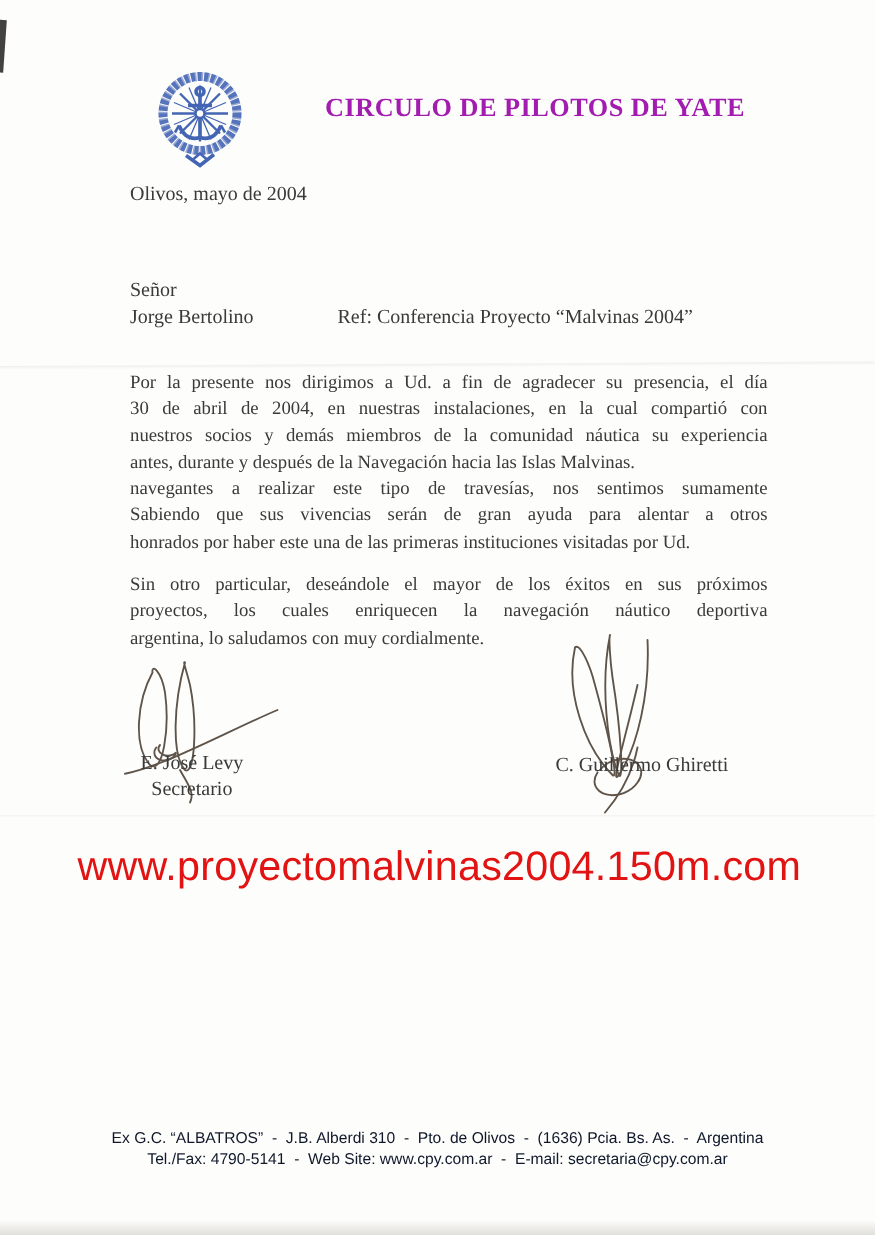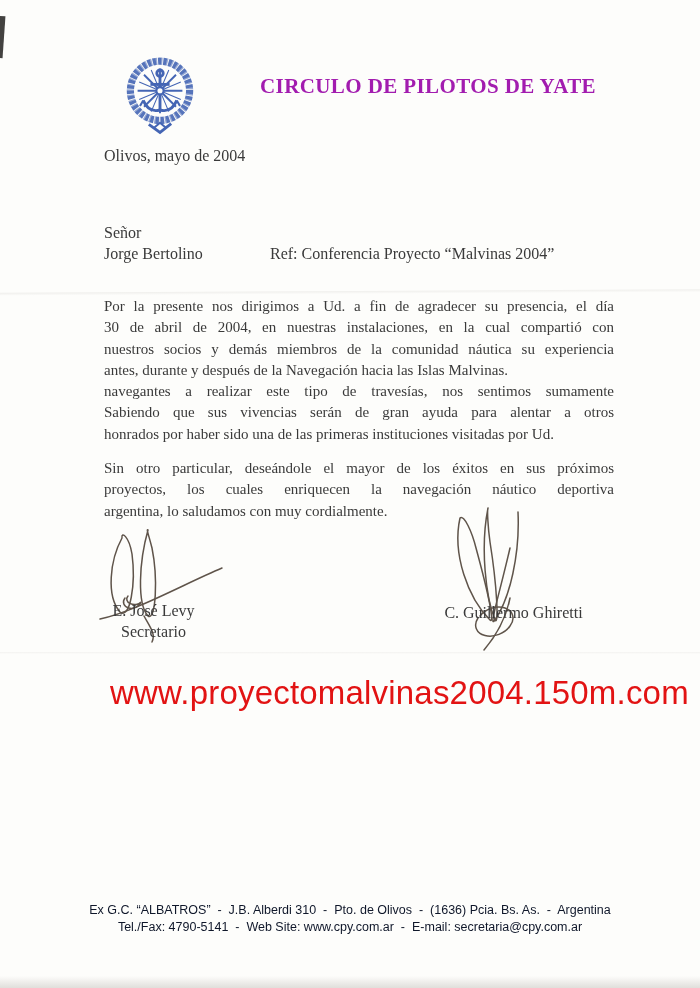--- a/index.html
+++ b/index.html
@@ -47,21 +47,21 @@
   .sig-svg{position:absolute;}
   #sig-left-svg{left:92px;top:522px;width:145px;height:122px;}
   #sig-right-svg{left:438px;top:502px;width:112px;height:150px;}
   .sig-block{position:absolute;font-size:16px;line-height:21px;text-align:center;}
   #sig-left-block{left:96px;top:600px;width:115px;}
   #sig-right-block{left:426px;top:602px;width:175px;}
   
   .web-banner{
     position:absolute;left:62px;top:674px;width:576px;
     font-family:"Liberation Sans","DejaVu Sans",sans-serif;
-    font-size:33px;color:#e21313;white-space:nowrap;letter-spacing:.2px;margin-left:48px;
+    font-size:33px;color:#e21313;white-space:nowrap;letter-spacing:.2px;
   }
   
   .footer{
     position:absolute;left:0;top:902px;width:700px;text-align:center;
     font-family:"Liberation Sans","DejaVu Sans",sans-serif;
     font-size:12.5px;line-height:17px;color:#0f172a;
   }
   .footer-line{white-space:pre;}
 </style>
 </head>
@@ -111,21 +111,21 @@
 
 <div class="refline">Ref: Conferencia Proyecto “Malvinas 2004”</div>
 
 <div class="body-block" id="body-block-1">
   <div class="jline">Por la presente nos dirigimos a Ud. a fin de agradecer su presencia, el día</div>
   <div class="jline">30 de abril de 2004, en nuestras instalaciones, en la cual compartió con</div>
   <div class="jline">nuestros socios y demás miembros de la comunidad náutica su experiencia</div>
   <div class="jline last">antes, durante y después de la Navegación hacia las Islas Malvinas.</div>
   <div class="jline">navegantes a realizar este tipo de travesías, nos sentimos sumamente</div>
   <div class="jline">Sabiendo que sus vivencias serán de gran ayuda para alentar a otros</div>
-  <div class="jline last">honrados por haber sido una de las primeras instituciones visitadas por Ud.</div>
+  <div class="jline last">honrados por haber este una de las primeras instituciones visitadas por Ud.</div>
 </div>
 
 <div class="body-block" id="body-block-2">
   <div class="jline">Sin otro particular, deseándole el mayor de los éxitos en sus próximos</div>
   <div class="jline">proyectos, los cuales enriquecen la  navegación náutico deportiva</div>
   <div class="jline last">argentina, lo saludamos con muy cordialmente.</div>
 </div>
 
 <svg class="sig-svg" id="sig-left-svg" viewBox="0 0 145 122">
   <g fill="none" stroke="#5f544a" stroke-width="1.5" stroke-linecap="round">

